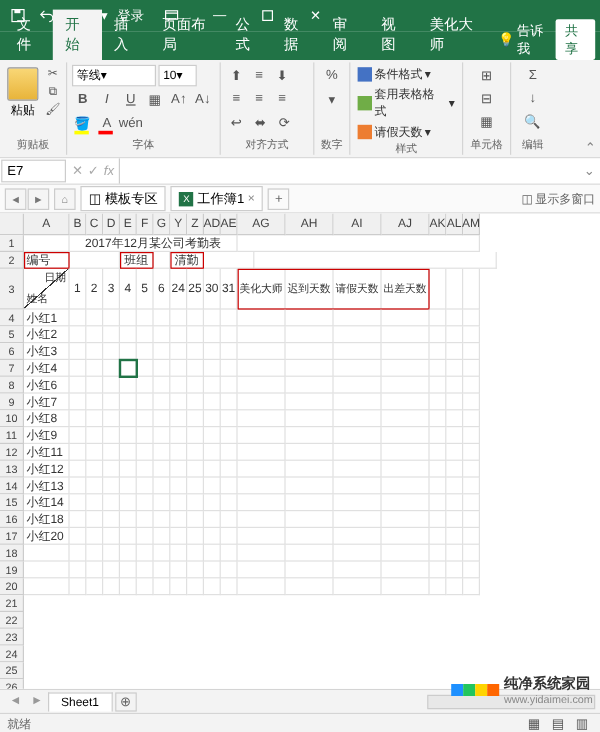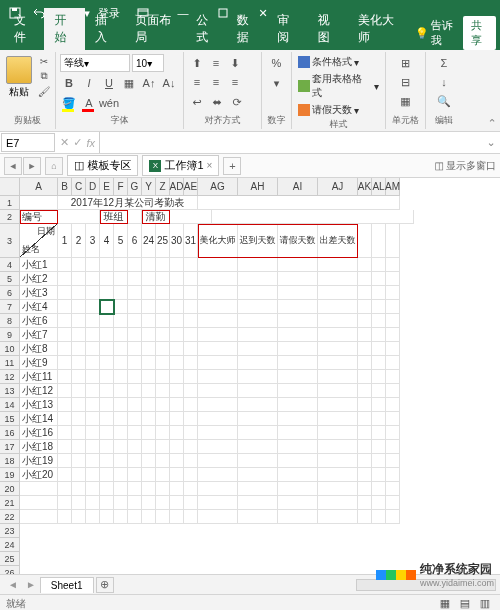--- a/index.html
+++ b/index.html
@@ -609,61 +609,21 @@
         <div class="cell" style="width: 14px;"></div>
         <div class="cell" style="width: 40px;"></div>
         <div class="cell" style="width: 40px;"></div>
         <div class="cell" style="width: 40px;"></div>
         <div class="cell" style="width: 40px;"></div>
         <div class="cell" style="width: 14px;"></div>
         <div class="cell" style="width: 14px;"></div>
         <div class="cell" style="width: 14px;"></div>
       </div>
       <div class="row">
-        <div class="cell colA" style="width: 38px;">小红16</div>
-        <div class="cell" style="width: 14px;"></div>
-        <div class="cell" style="width: 14px;"></div>
-        <div class="cell" style="width: 14px;"></div>
-        <div class="cell" style="width: 14px;"></div>
-        <div class="cell" style="width: 14px;"></div>
-        <div class="cell" style="width: 14px;"></div>
-        <div class="cell" style="width: 14px;"></div>
-        <div class="cell" style="width: 14px;"></div>
-        <div class="cell" style="width: 14px;"></div>
-        <div class="cell" style="width: 14px;"></div>
-        <div class="cell" style="width: 40px;"></div>
-        <div class="cell" style="width: 40px;"></div>
-        <div class="cell" style="width: 40px;"></div>
-        <div class="cell" style="width: 40px;"></div>
-        <div class="cell" style="width: 14px;"></div>
-        <div class="cell" style="width: 14px;"></div>
-        <div class="cell" style="width: 14px;"></div>
-      </div>
-      <div class="row">
         <div class="cell colA" style="width: 38px;">小红18</div>
-        <div class="cell" style="width: 14px;"></div>
-        <div class="cell" style="width: 14px;"></div>
-        <div class="cell" style="width: 14px;"></div>
-        <div class="cell" style="width: 14px;"></div>
-        <div class="cell" style="width: 14px;"></div>
-        <div class="cell" style="width: 14px;"></div>
-        <div class="cell" style="width: 14px;"></div>
-        <div class="cell" style="width: 14px;"></div>
-        <div class="cell" style="width: 14px;"></div>
-        <div class="cell" style="width: 14px;"></div>
-        <div class="cell" style="width: 40px;"></div>
-        <div class="cell" style="width: 40px;"></div>
-        <div class="cell" style="width: 40px;"></div>
-        <div class="cell" style="width: 40px;"></div>
-        <div class="cell" style="width: 14px;"></div>
-        <div class="cell" style="width: 14px;"></div>
-        <div class="cell" style="width: 14px;"></div>
-      </div>
-      <div class="row">
-        <div class="cell colA" style="width: 38px;">小红19</div>
         <div class="cell" style="width: 14px;"></div>
         <div class="cell" style="width: 14px;"></div>
         <div class="cell" style="width: 14px;"></div>
         <div class="cell" style="width: 14px;"></div>
         <div class="cell" style="width: 14px;"></div>
         <div class="cell" style="width: 14px;"></div>
         <div class="cell" style="width: 14px;"></div>
         <div class="cell" style="width: 14px;"></div>
         <div class="cell" style="width: 14px;"></div>
         <div class="cell" style="width: 14px;"></div>

